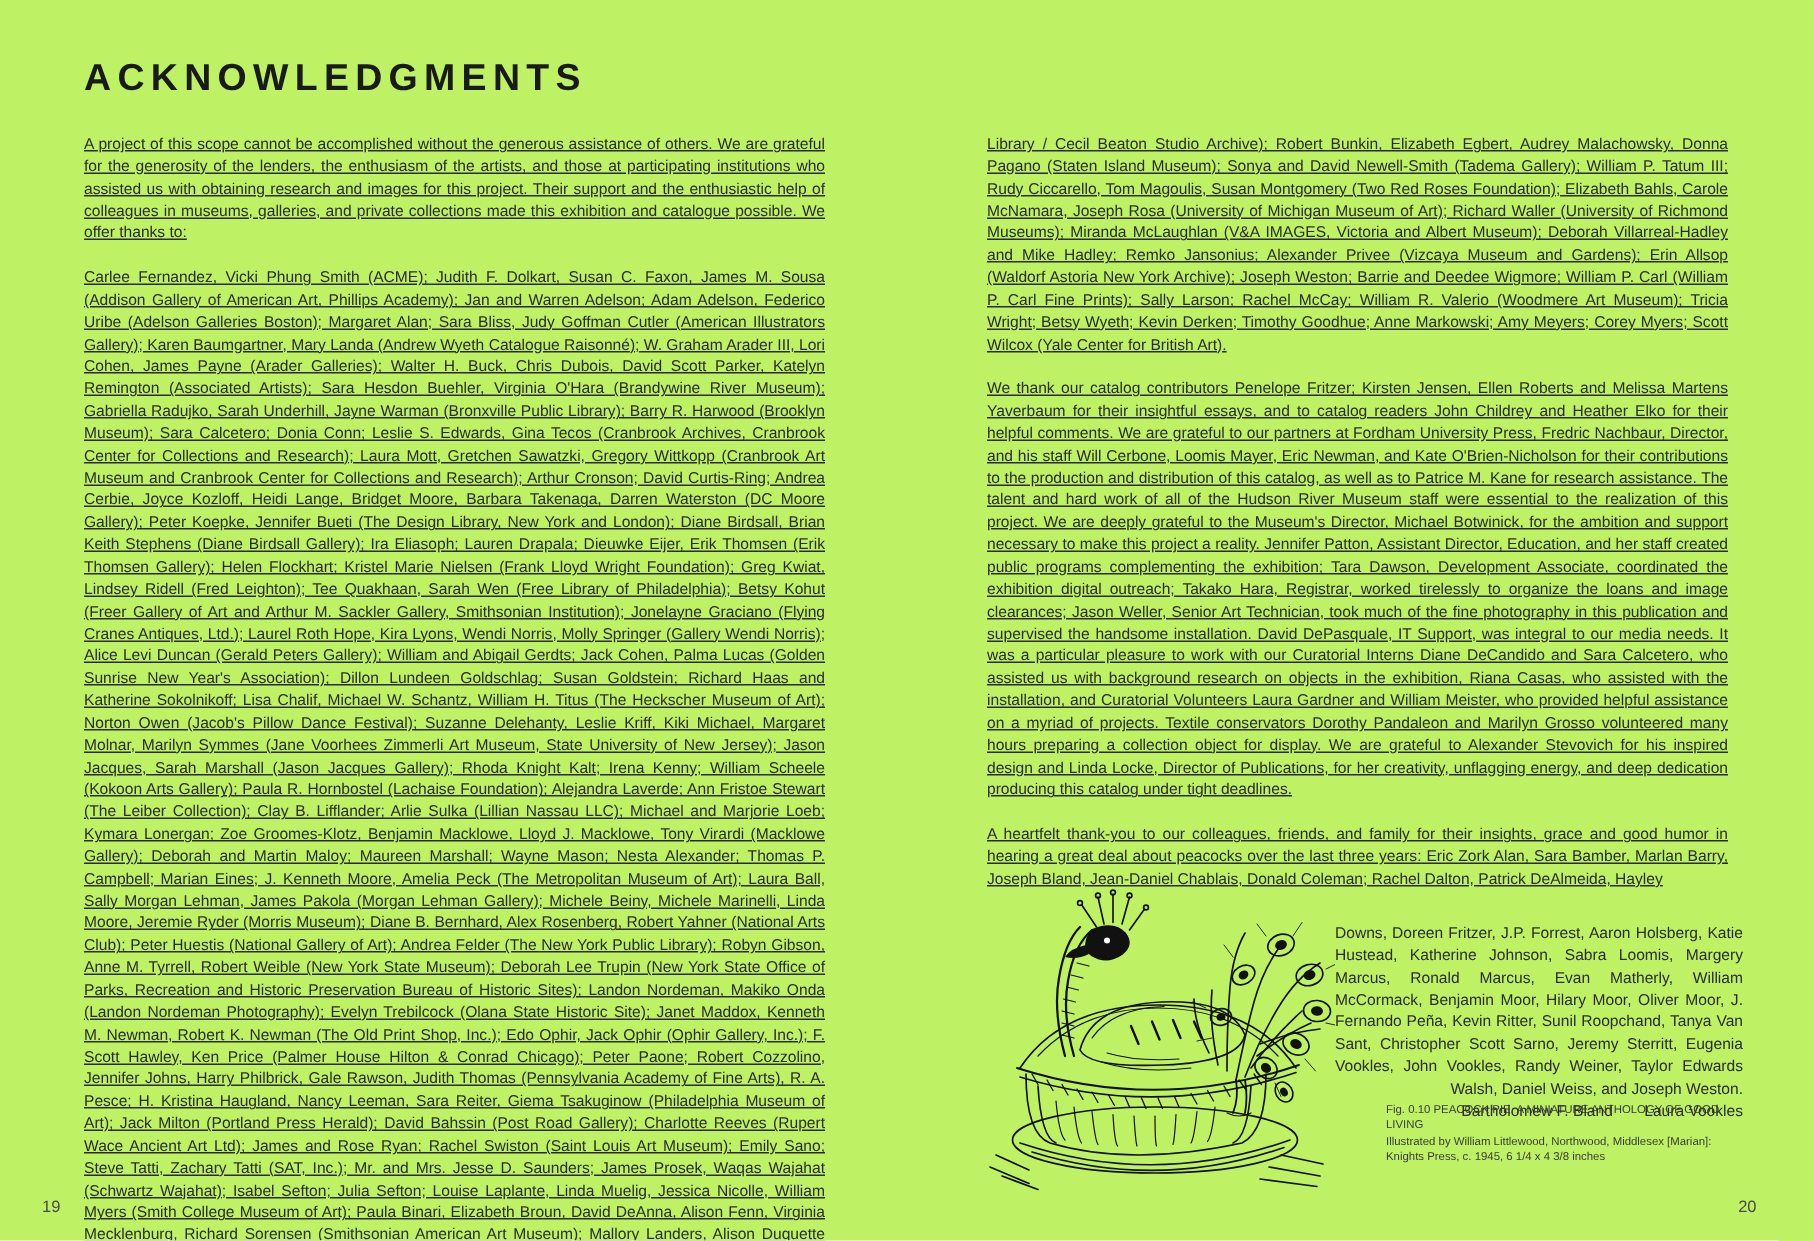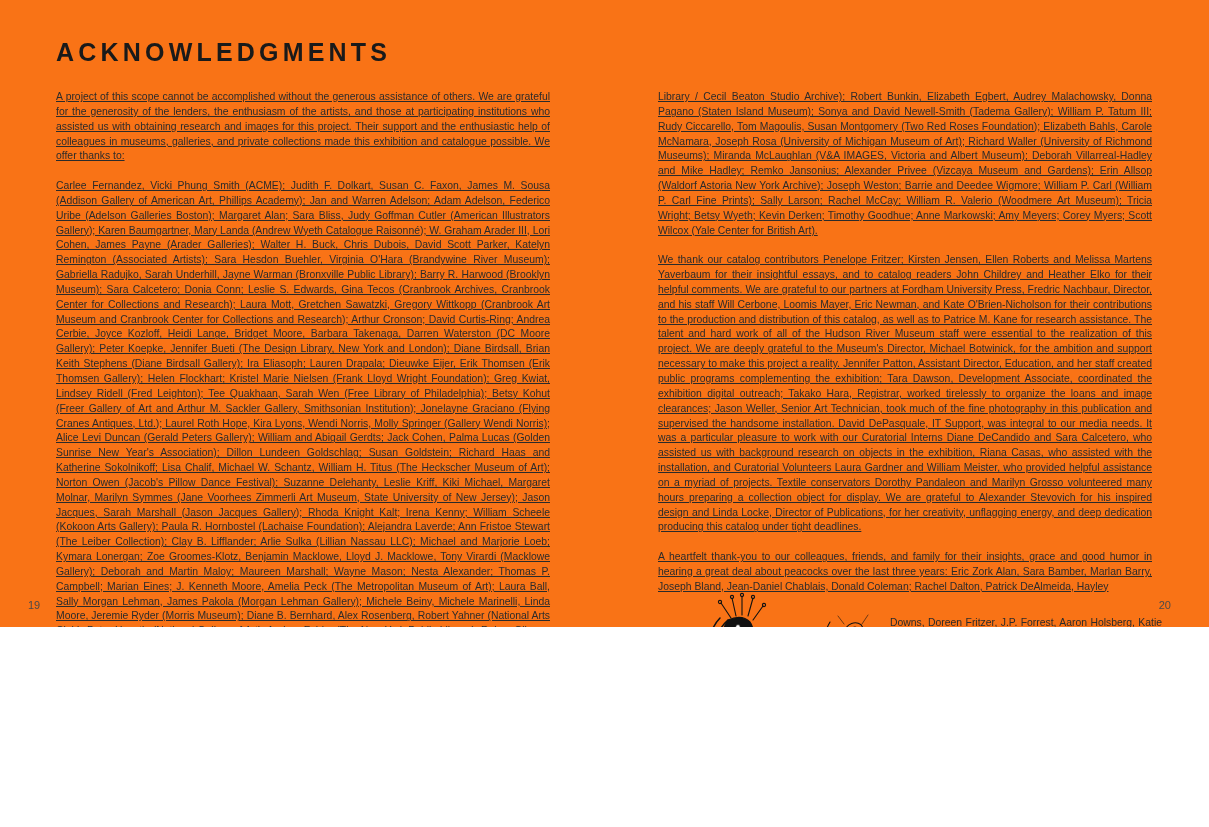--- a/index.html
+++ b/index.html
@@ -8,22 +8,22 @@
     padding: 0;
     background: #ffffff;
   }
   body {
     font-family: "Liberation Sans", sans-serif;
     color: #231f20;
   }
   .spread {
     position: relative;
     width: 1209px;
-    height: 627px;
-    background: #f97316;
+    height: 827px;
+    background: #bef264;
     overflow: hidden;
   }
   
   .page-title {
     position: absolute;
     left: 56px;
     top: 38px;
     font-size: 25px;
     font-weight: bold;
     letter-spacing: 4.2px;

